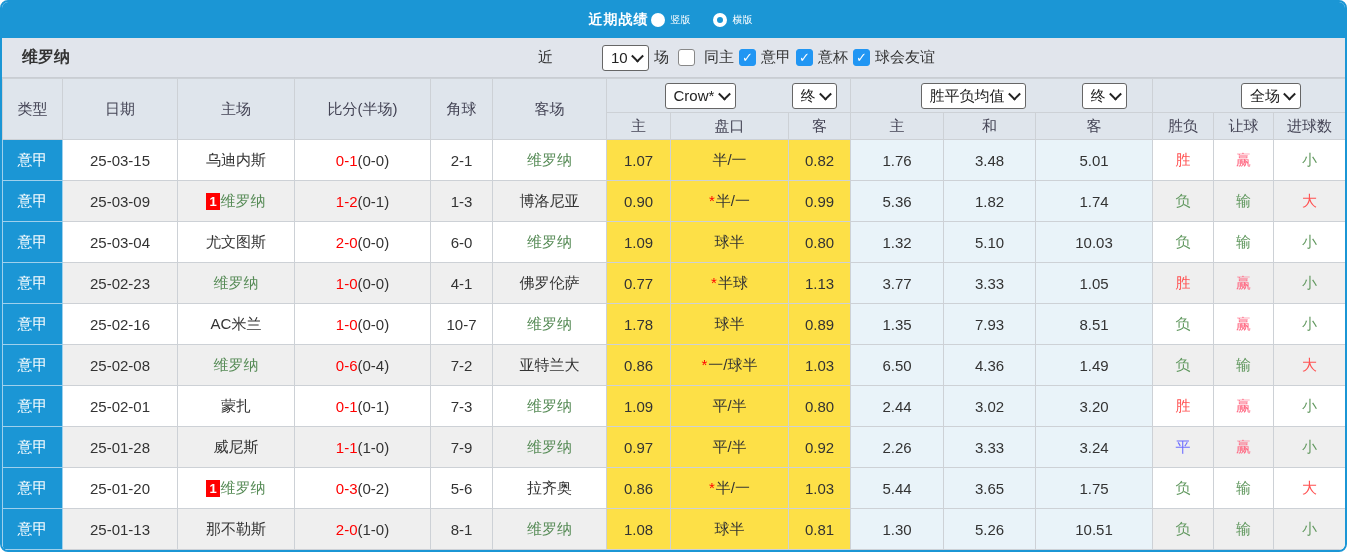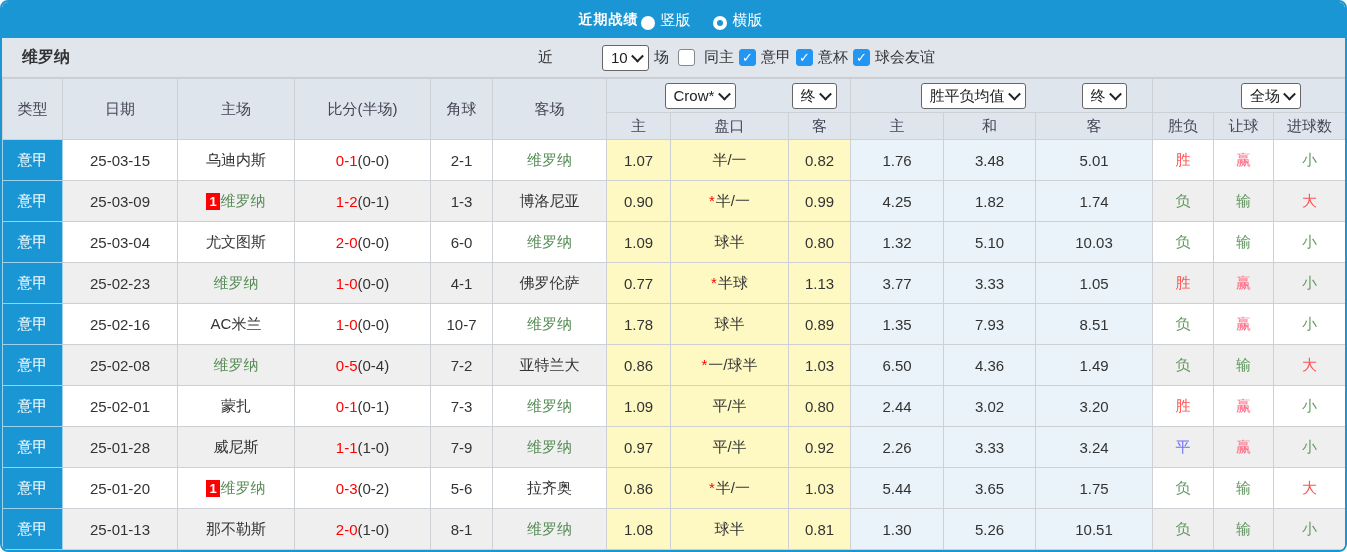--- a/index.html
+++ b/index.html
@@ -5,21 +5,21 @@
   html,body{margin:0;padding:0;background:#fff;}
   .page{
     width:1347px;height:552px;box-sizing:border-box;
     border:2px solid #1b96d5;border-radius:8px;overflow:hidden;
     background:#fff;font-family:"Liberation Sans","DejaVu Sans",sans-serif;
     position:relative;
   }
   
   .topbar{height:36px;background:#1b96d5;display:flex;align-items:center;justify-content:center;color:#fff;}
   .topbar .title{font-size:14px;font-weight:bold;letter-spacing:1px;}
-  .radio-group{display:flex;align-items:flex-end;margin-left:2px;gap:6px;font-size:15px;}
+  .radio-group{display:flex;align-items:flex-start;margin-left:2px;gap:6px;font-size:10px;}
   .radio{width:14px;height:14px;border-radius:50%;display:inline-block;box-sizing:border-box;cursor:pointer;}
   .radio.sel{background:#fff;}
   .radio.unsel{border:4px solid #fff;background:transparent;margin-left:10px;}
   .radio-label{margin-right:6px;}
   
   .filter-row{height:39px;background:#e1e5ec;position:relative;display:flex;align-items:center;border-bottom:1px solid #c9cdd3;}
   .team-name{font-size:16px;font-weight:bold;color:#333;margin-left:20px;}
   .filters{position:absolute;left:536px;top:0;height:100%;display:flex;align-items:center;font-size:15px;color:#333;gap:5px;}
   .selwrap{position:relative;display:inline-block;padding-left:44px;}
   select{
@@ -40,21 +40,21 @@
   .cb.on::after{content:"✓";}
   
   table{border-collapse:collapse;table-layout:fixed;width:1343px;}
   th,td{border:1px solid #cdd1d6;text-align:center;padding:0;font-size:15px;color:#333;overflow:hidden;white-space:nowrap;}
   thead th{background:#dfe5ec;font-weight:normal;color:#445;}
   tr.h1 th{height:33px;}
   tr.h2 th{height:26px;}
   tbody tr{height:41px;}
   tbody tr:nth-child(even) td.stripe{background:#efefef;}
   td.league-cell{background:#1b96d5;color:#fff;border-color:#9fd0ec;}
-  td.cream{background:#fef9c3;}
+  td.cream{background:#fde047;}
   td.lblue{background:#e9f3f9;}
   .selrow{display:flex;justify-content:center;align-items:center;gap:12px;}
   .badge{display:inline-block;background:#ff0000;color:#fff;font-size:13px;font-weight:bold;line-height:17px;padding:0 3px;margin-right:1px;}
   .ft{color:#ff0000;}
   .star{color:#ff0000;margin-right:1px;}
   .bottom-gap{height:6px;background:#fff;}
 </style>
 </head>
 <body>
 
@@ -194,21 +194,21 @@
         <tr>
       <td class="league-cell">意甲</td>
       <td class="stripe">25-03-09</td>
       <td class="stripe"><span class="badge">1</span><span style="color: rgb(86, 139, 86);">维罗纳</span></td>
       <td class="stripe"><span class="ft">1-2</span><span>(0-1)</span></td>
       <td class="stripe">1-3</td>
       <td class="stripe"><span>博洛尼亚</span></td>
       <td class="cream">0.90</td>
       <td class="cream"><span class="star">*</span><span>半/一</span></td>
       <td class="cream">0.99</td>
-      <td class="lblue">4.25</td>
+      <td class="lblue">5.36</td>
       <td class="lblue">1.82</td>
       <td class="lblue">1.74</td>
       <td class="stripe" style="color: rgb(97, 152, 95);">负</td>
       <td class="stripe" style="color: rgb(97, 152, 95);">输</td>
       <td class="stripe" style="color: rgb(255, 82, 82);">大</td>
     </tr>
         <tr>
       <td class="league-cell">意甲</td>
       <td class="stripe">25-03-04</td>
       <td class="stripe"><span>尤文图斯</span></td>
@@ -256,21 +256,21 @@
       <td class="lblue">7.93</td>
       <td class="lblue">8.51</td>
       <td class="stripe" style="color: rgb(97, 152, 95);">负</td>
       <td class="stripe" style="color: rgb(255, 102, 128);">赢</td>
       <td class="stripe" style="color: rgb(97, 152, 95);">小</td>
     </tr>
         <tr>
       <td class="league-cell">意甲</td>
       <td class="stripe">25-02-08</td>
       <td class="stripe"><span style="color: rgb(86, 139, 86);">维罗纳</span></td>
-      <td class="stripe"><span class="ft">0-5</span><span>(0-4)</span></td>
+      <td class="stripe"><span class="ft">0-6</span><span>(0-4)</span></td>
       <td class="stripe">7-2</td>
       <td class="stripe"><span>亚特兰大</span></td>
       <td class="cream">0.86</td>
       <td class="cream"><span class="star">*</span><span>一/球半</span></td>
       <td class="cream">1.03</td>
       <td class="lblue">6.50</td>
       <td class="lblue">4.36</td>
       <td class="lblue">1.49</td>
       <td class="stripe" style="color: rgb(97, 152, 95);">负</td>
       <td class="stripe" style="color: rgb(97, 152, 95);">输</td>

